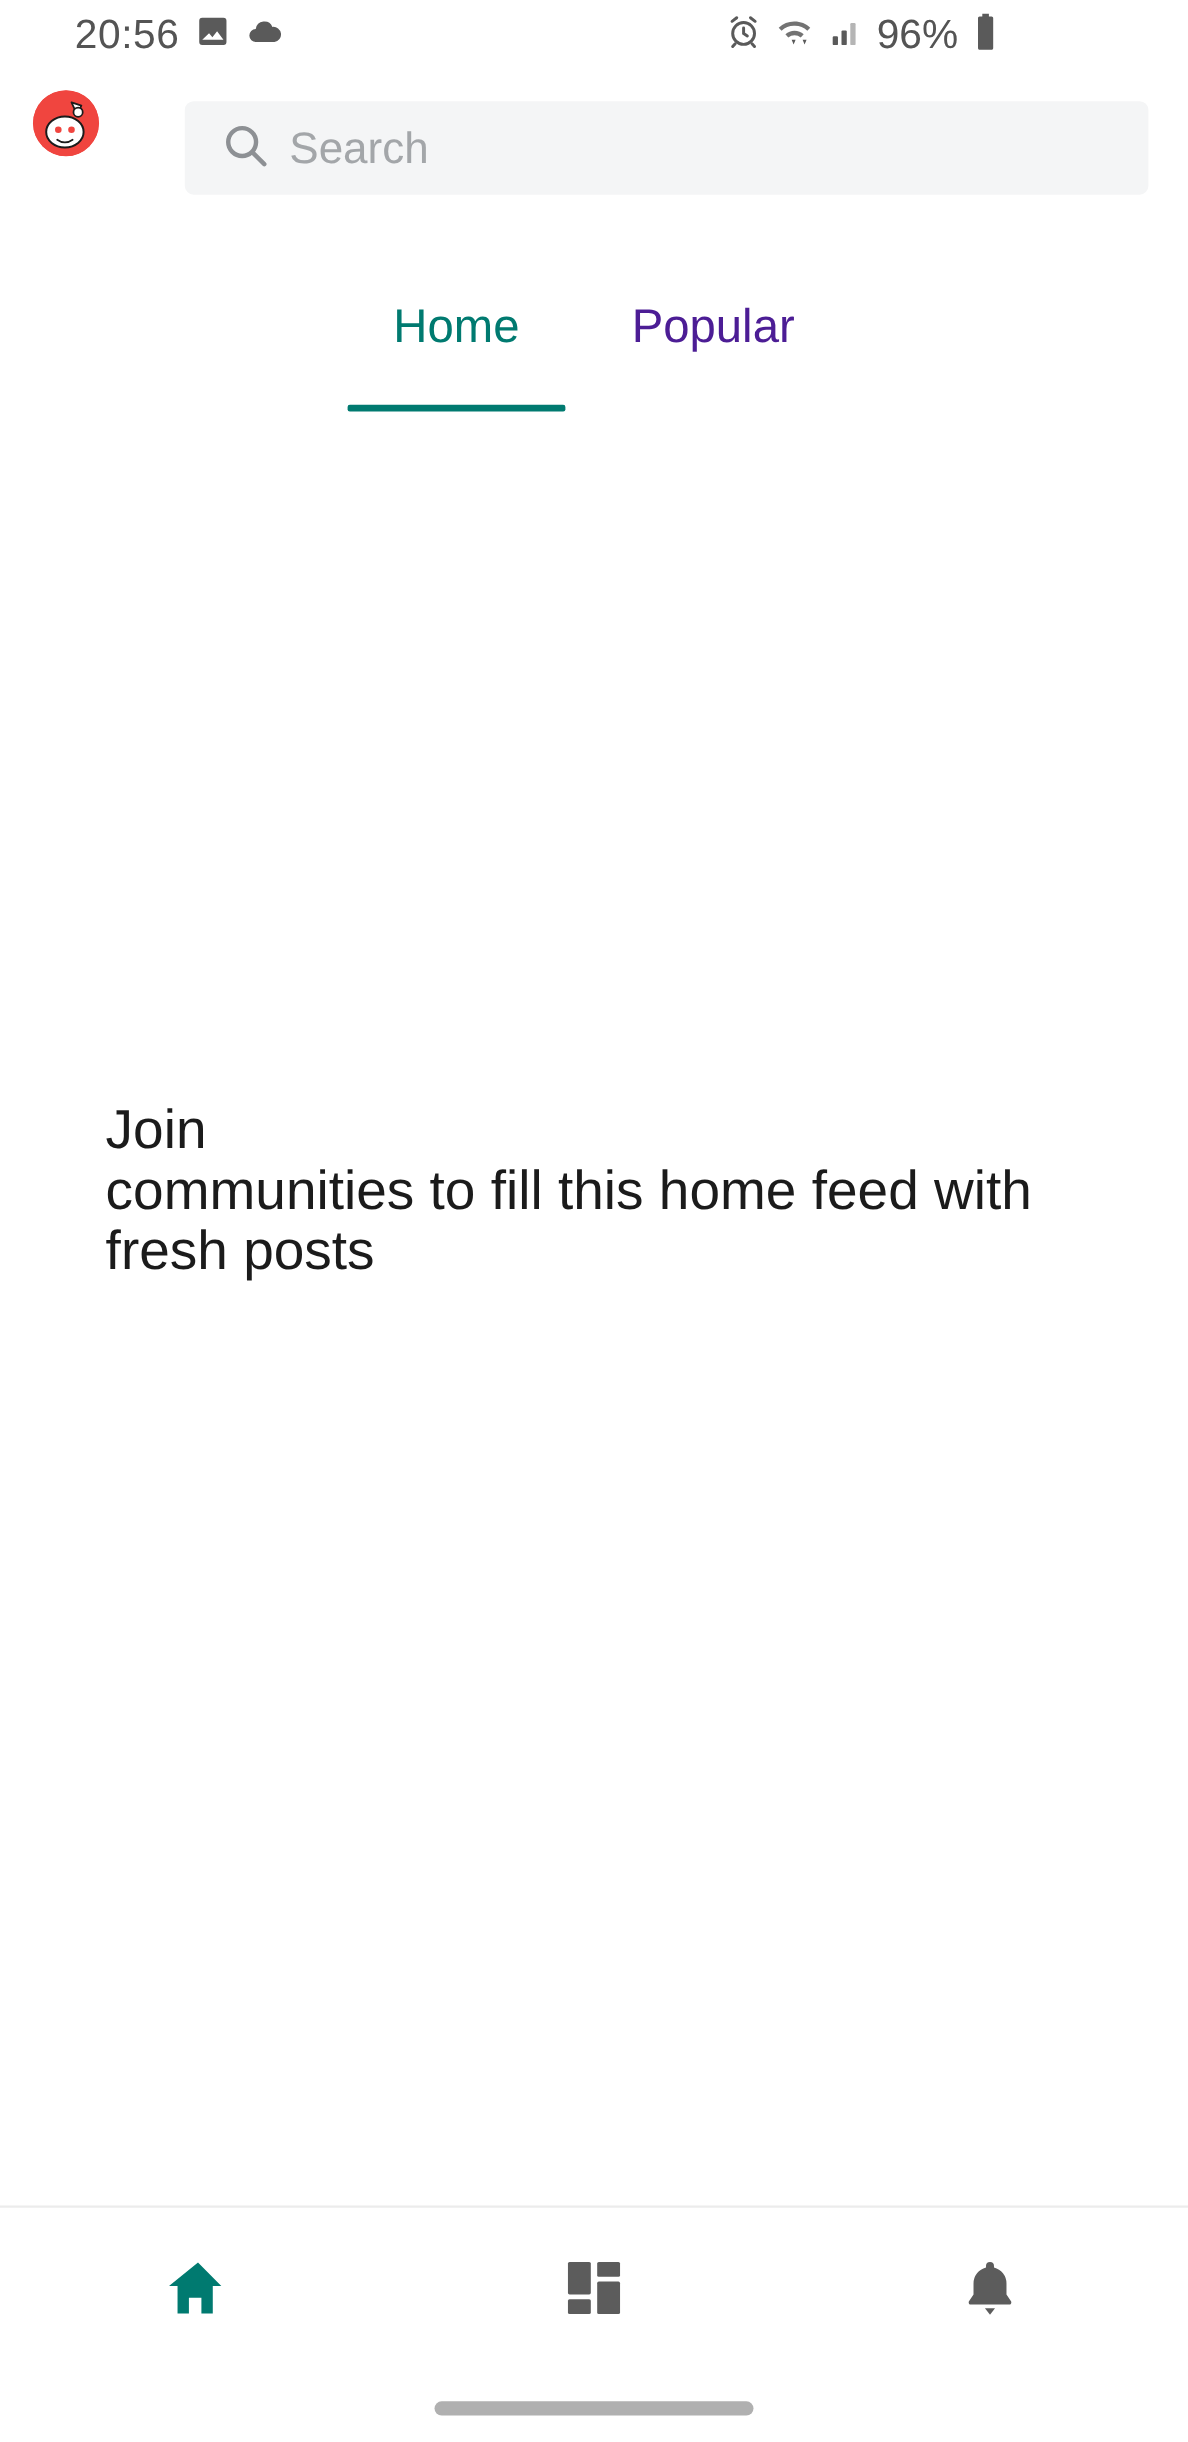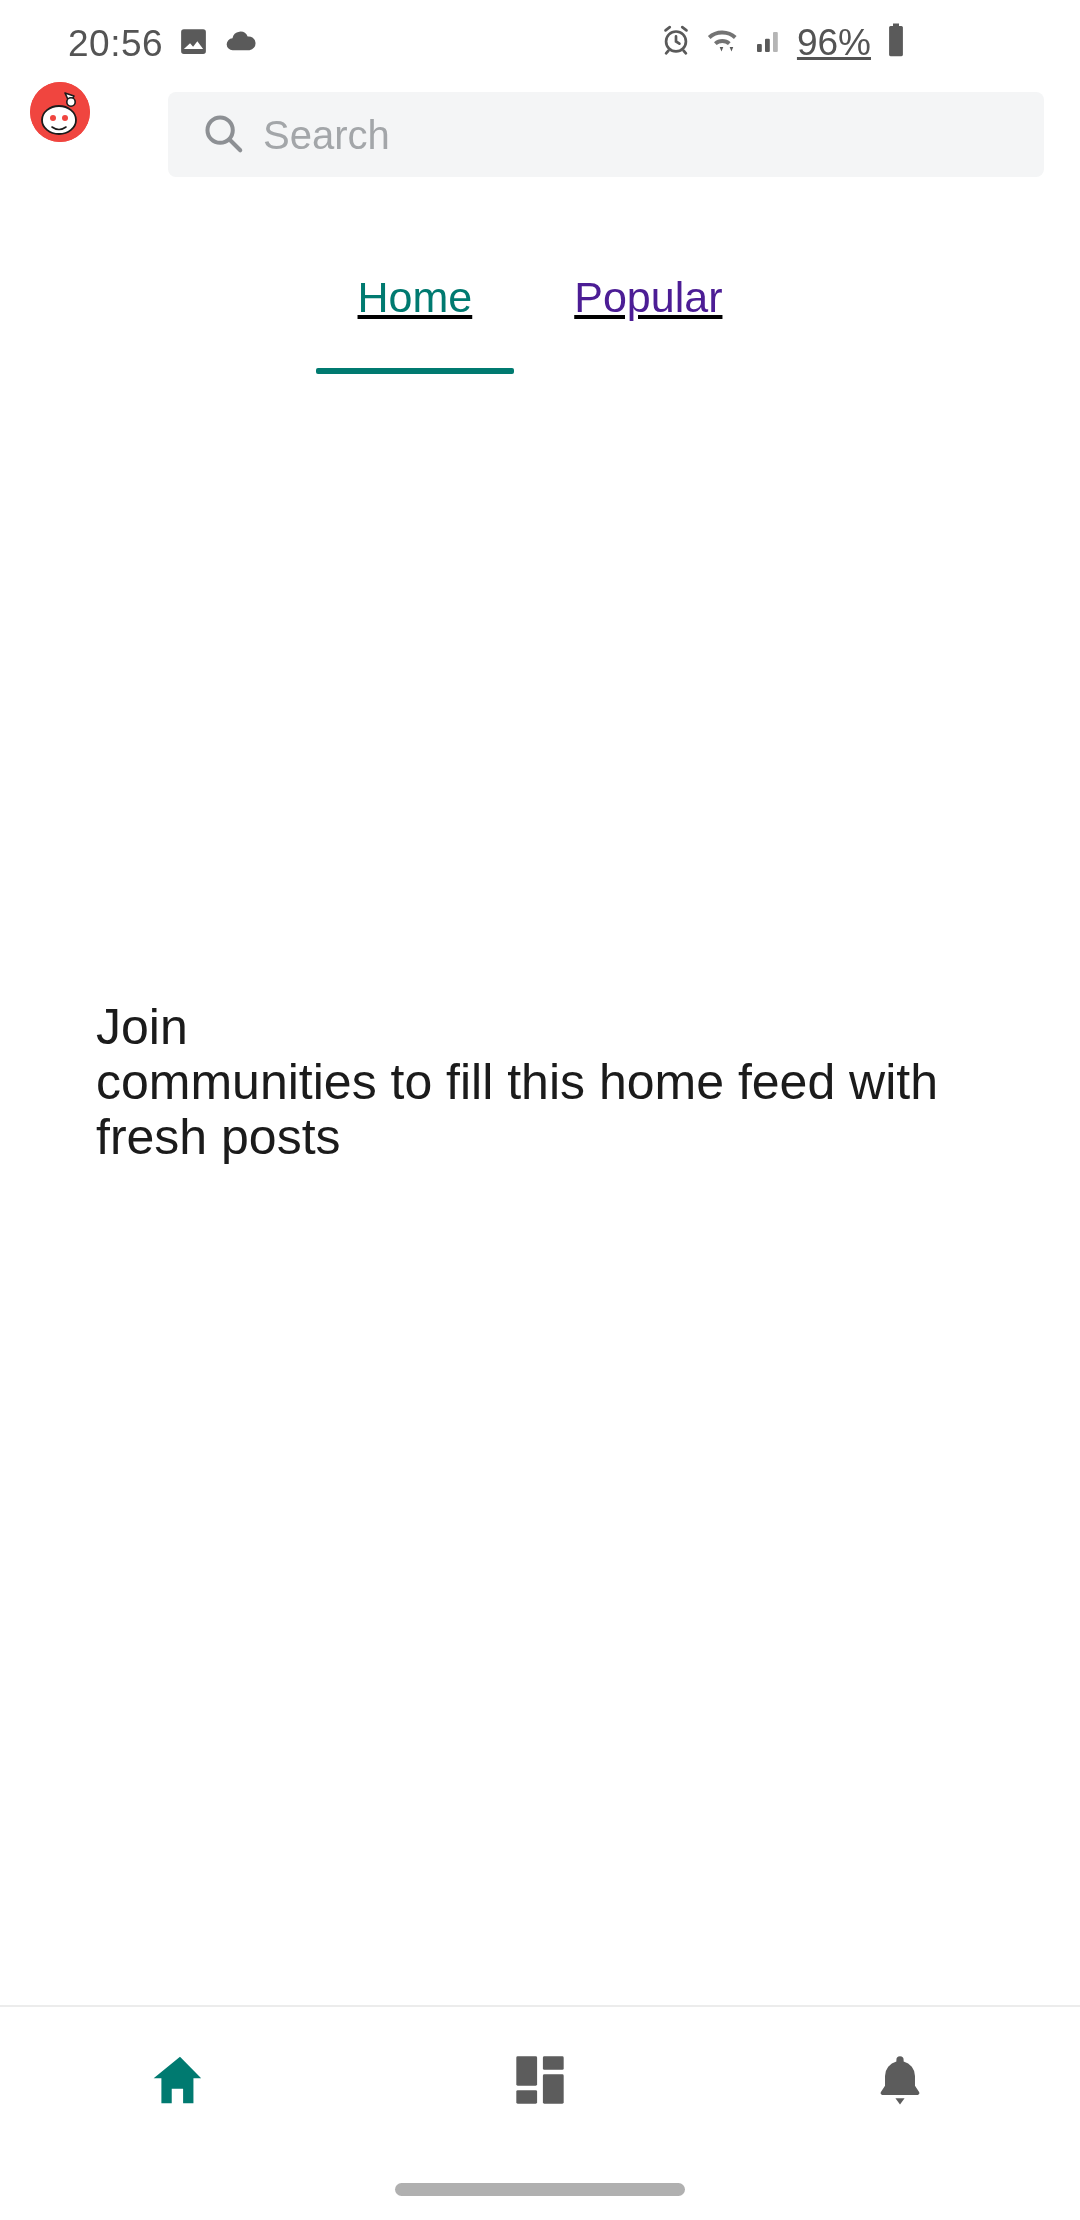--- a/index.html
+++ b/index.html
@@ -7,26 +7,26 @@
     width:1080px; height:2220px;
     background:#ffffff;
     font-family:"Liberation Sans", sans-serif;
     overflow:hidden;
   }
   .screen { position:relative; width:1080px; height:2220px; background:#fff; }
 
   
   .statusbar {
     position:absolute; left:0; top:0; width:967px; height:62px;
-    display:flex; align-items:flex-end; color:#5a5a5a;
+    display:flex; align-items:center; color:#5a5a5a;
   }
   .sb-left { display:flex; align-items:center; gap:14px; margin-left:68px; }
   .sb-time { font-size:37px; letter-spacing:0.5px; color:#545454; line-height:1; }
   .sb-right { margin-left:auto; margin-right:58px; display:flex; align-items:center; gap:12px; }
-  .sb-pct { font-size:37px; color:#545454; line-height:1;text-decoration:underline; }
+  .sb-pct { font-size:37px; color:#545454; line-height:1; }
   .ico { display:block; }
 
   
   .topbar {
     position:absolute; left:0; top:62px; width:1080px; height:150px;
     display:flex; align-items:center;
   }
   .avatar {
     position:absolute; left:30px; top:20px;
     width:60px; height:60px; border-radius:50%;
@@ -41,21 +41,21 @@
   }
   .search-placeholder {
     font-size:40px; color:#a3a6a9; line-height:1;
   }
 
   
   .tabs {
     position:absolute; left:0; top:265px; width:1080px; height:118px;
     display:flex; justify-content:center; align-items:flex-start; gap:90px;
   }
-  .tab { position:relative; padding:8px 6px 0;text-decoration:underline; }
+  .tab { position:relative; padding:8px 6px 0; }
   .tab-label { font-size:43px; line-height:1.15; display:block; white-space:nowrap; }
   .tab.active .tab-label { color:#007a70; }
   .tab.inactive .tab-label { color:#4c1d95; }
   .tab-underline {
     position:absolute; left:-36px; right:-36px; bottom:-52px;
     height:6px; background:#007a70; border-radius:2px;
   }
 
   
   .empty-wrap {

